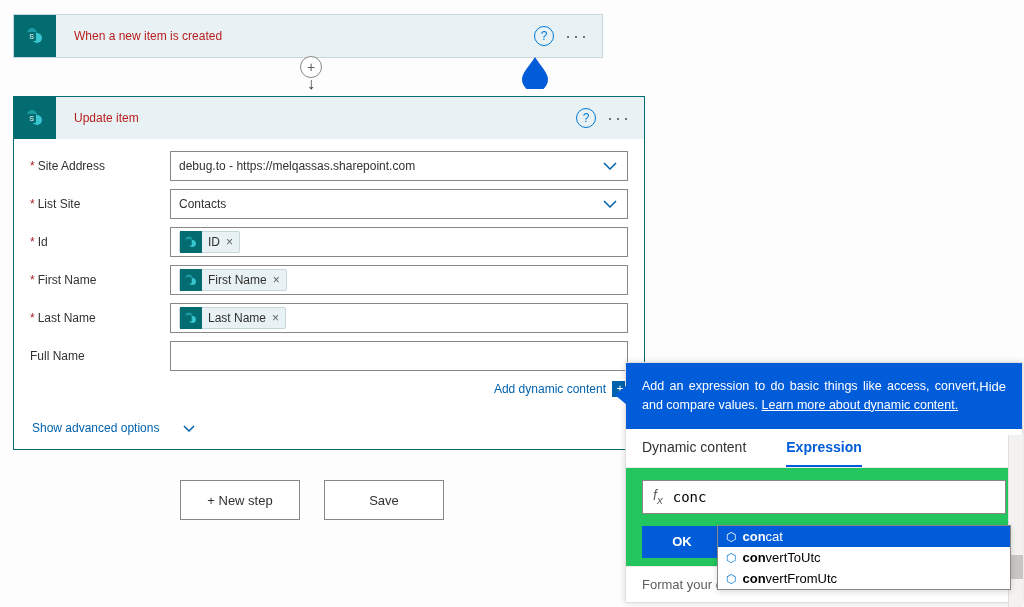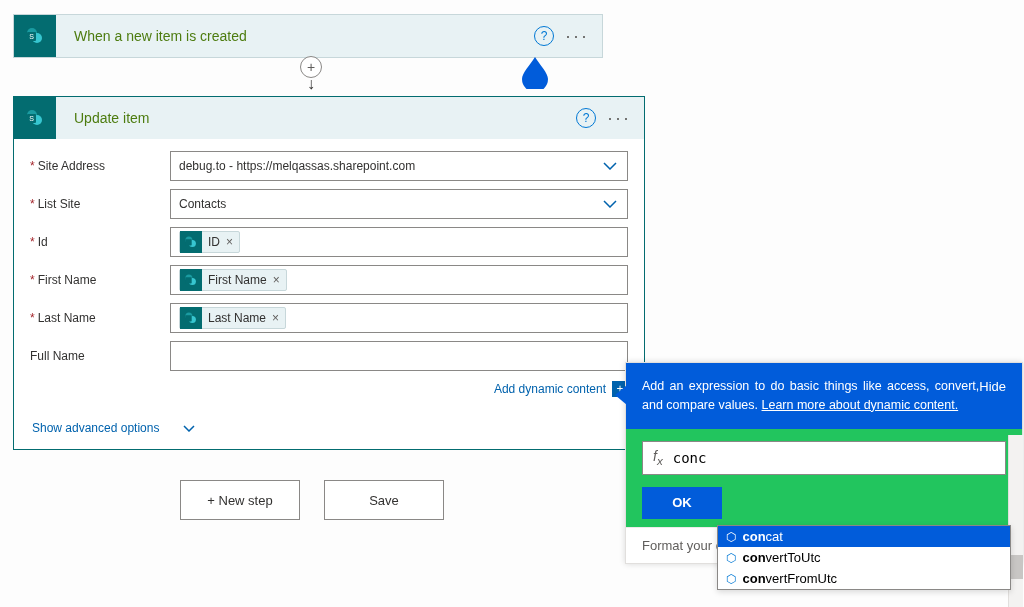--- a/index.html
+++ b/index.html
@@ -1,21 +1,21 @@
 <!DOCTYPE html>
 <html><head>
 <meta charset="utf-8">
 <style>
   * { box-sizing: border-box; margin: 0; padding: 0; font-family: "Segoe UI", sans-serif; }
   body { background: #fdfdfd; width: 1024px; height: 607px; overflow: hidden; position: relative; }
 
   .card { border: 1px solid #c7d7da; background: #fff; }
   .card-header { background: #e8f2f4; display: flex; align-items: center; height: 42px; padding: 0 10px 0 0; }
   .sp-icon { width: 42px; height: 42px; background: #036c70; display: flex; align-items: center; justify-content: center; color: #fff; }
-  .card-title { flex: 1; font-size: 14px; color: #4d7c0f; padding-left: 18px; }
+  .card-title { flex: 1; font-size: 12px; color: #b91c1c; padding-left: 18px; }
   .help-circle { width: 20px; height: 20px; border-radius: 50%; border: 1.5px solid #0078d4; color: #0078d4; font-size: 12px; display:flex; align-items:center; justify-content:center; margin-right: 8px; }
   .ellipsis { width: 30px; text-align: center; color: #605e5c; font-size: 18px; letter-spacing: 2px; }
 
   .trigger-card { position: absolute; left: 13px; top: 14px; width: 590px; }
   .action-card { position: absolute; left: 13px; top: 96px; width: 632px; border: 1.5px solid #036c70; }
 
   .connector { position: absolute; left: 300px; top: 56px; display: flex; flex-direction: column; align-items: center; }
   .plus-circle { width: 22px; height: 22px; border-radius: 50%; border: 1px solid #8a8886; background:#fff; display:flex; align-items:center; justify-content:center; font-size:14px; color:#605e5c; }
   .arrow-down { font-size: 16px; color:#323130; line-height:1; margin-top:-2px;}
 
@@ -236,20 +236,24 @@
 </div>
 
 <div class="panel-tip"></div>
 <div class="panel">
   <div class="panel-head">
     <div class="msg">
       <span>Add an expression to do basic things like access, convert, and compare values. </span><a href="#">Learn more about dynamic content.</a>
     </div>
     <div class="panel-hide">Hide</div>
   </div>
+  <div class="tabs">
+    <div class="tab">Dynamic content</div>
+    <div class="tab active">Expression</div>
+  </div>
   <div class="panel-body">
     <div class="fx-row">
       <span class="fx">f<sub>x</sub></span>
       <input class="fx-input" value="conc" style="">
     </div>
     <button class="ok-btn">OK</button>
   </div>
   <div class="format-hdr">Format your data</div>
 </div>
 

